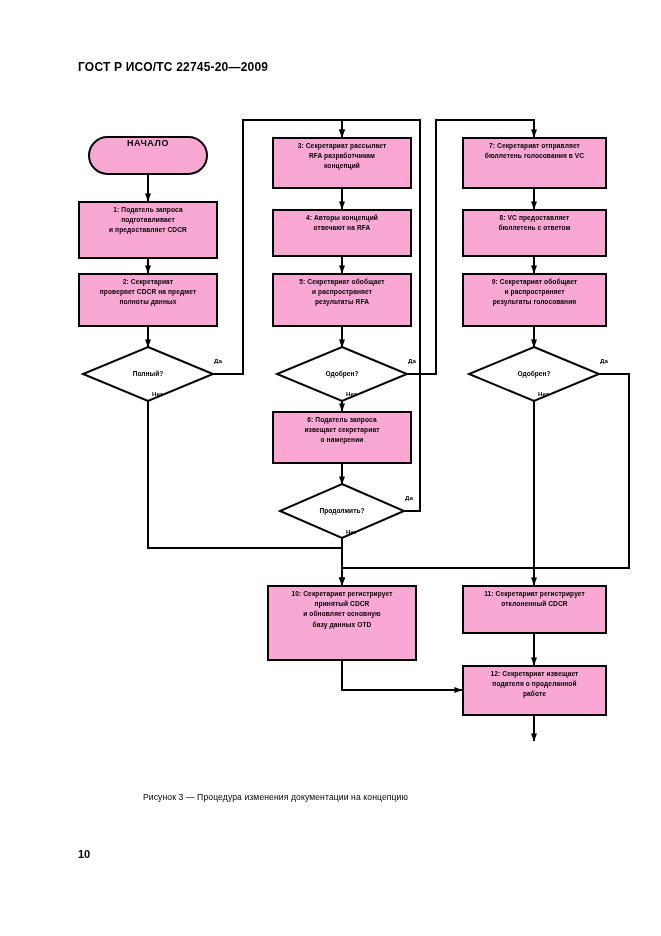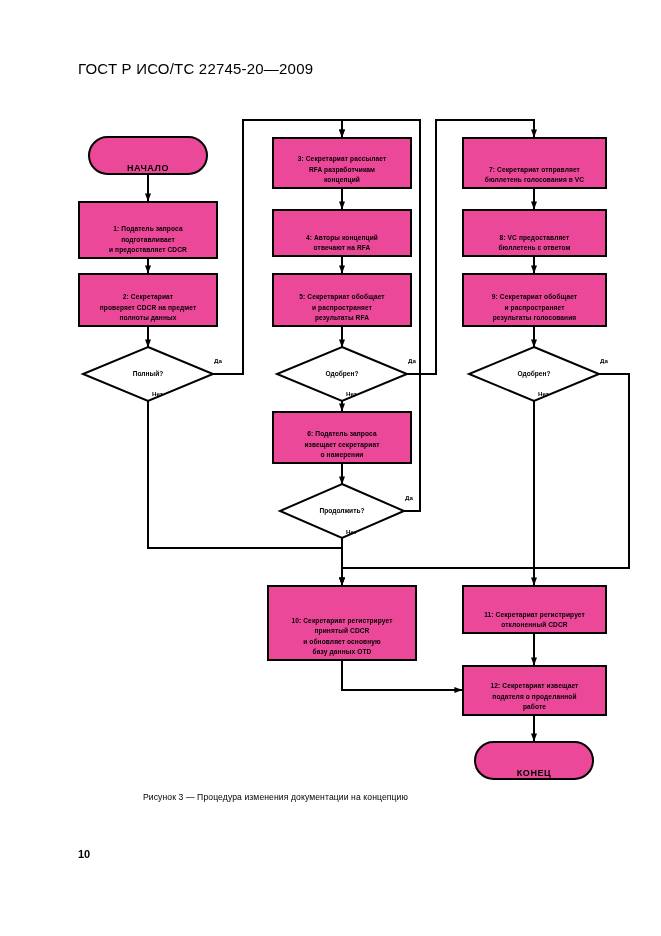--- a/index.html
+++ b/index.html
@@ -15,22 +15,22 @@
     position: relative;
     width: 661px;
     height: 936px;
     background: #ffffff;
     overflow: hidden;
   }
   #doc-header {
     position: absolute;
     left: 78px;
     top: 60px;
-    font-size: 15px;
-    font-weight: normal;
+    font-size: 12px;
+    font-weight: bold;
     letter-spacing: 0.2px;
     white-space: nowrap;
   }
   #page-number {
     position: absolute;
     left: 78px;
     top: 848px;
     font-size: 11px;
     font-weight: bold;
   }
@@ -57,24 +57,24 @@
     left: 0;
     top: 0;
     width: 661px;
     height: 936px;
   }
 
   .node {
     position: absolute;
     box-sizing: border-box;
     display: flex;
-    align-items: flex-end;
+    align-items: flex-start;
     justify-content: center;
     text-align: center;
-    background: #ec4899;
+    background: #f9a8d4;
   }
   .proc {
     border: 2px solid #000000;
     font-size: 6.6px;
     font-weight: bold;
     line-height: 1.55;
     padding: 2px 4px;
     letter-spacing: 0.1px;
   }
   .term {
@@ -251,23 +251,20 @@
     </div>
 
     <div class="node proc" style="left:462px; top:665px; width:145px; height:51px;">
       <div>
         <div>12: Секретариат извещает</div>
         <div>подателя о проделанной</div>
         <div>работе</div>
       </div>
     </div>
 
-    <div class="node term" style="left:474px; top:741px; width:120px; height:39px;">
-      <span>КОНЕЦ</span>
-    </div>
 
     <svg viewBox="0 0 661 936">
       <g stroke="#000000" stroke-width="2" fill="#ffffff">
         <polygon points="148,347 213,374 148,401 83,374"></polygon>
         <polygon points="342,347 407,374 342,401 277,374"></polygon>
         <polygon points="342,484 404,511 342,538 280,511"></polygon>
         <polygon points="534,347 599,374 534,401 469,374"></polygon>
       </g>
     </svg>
 

